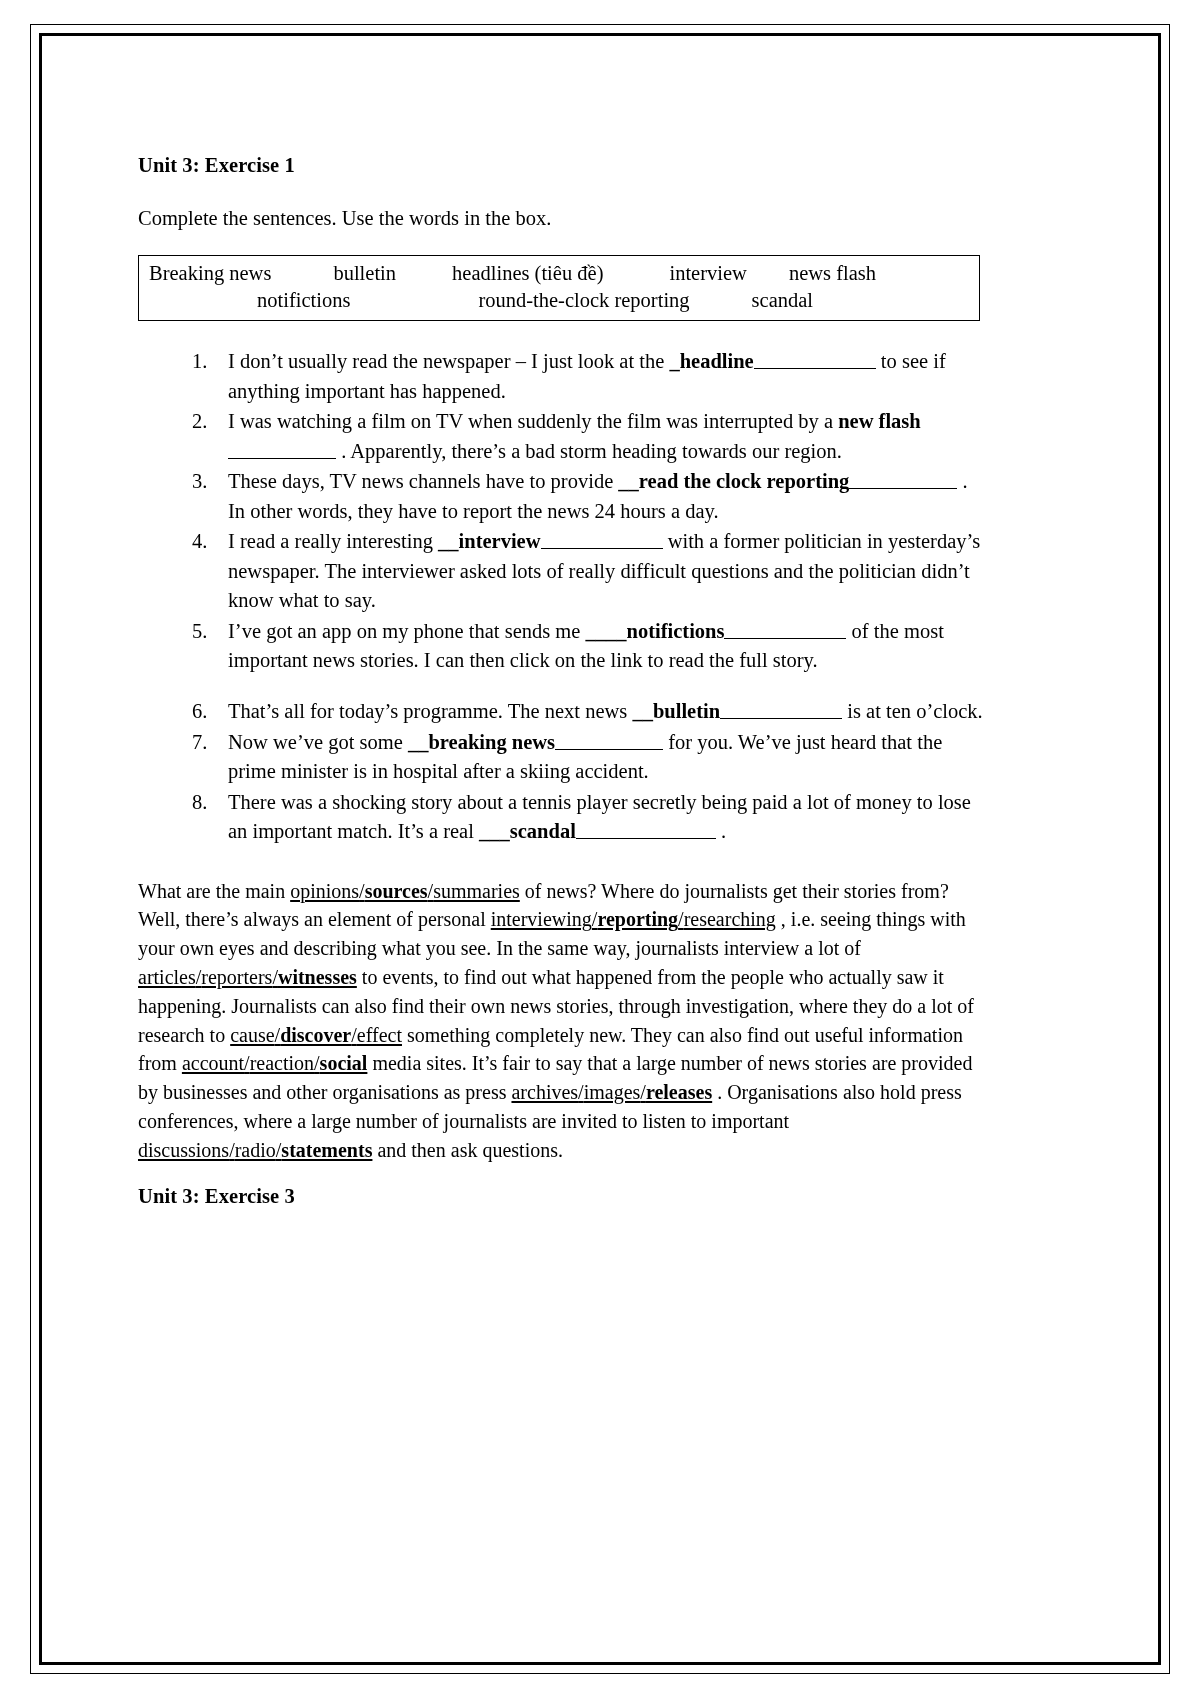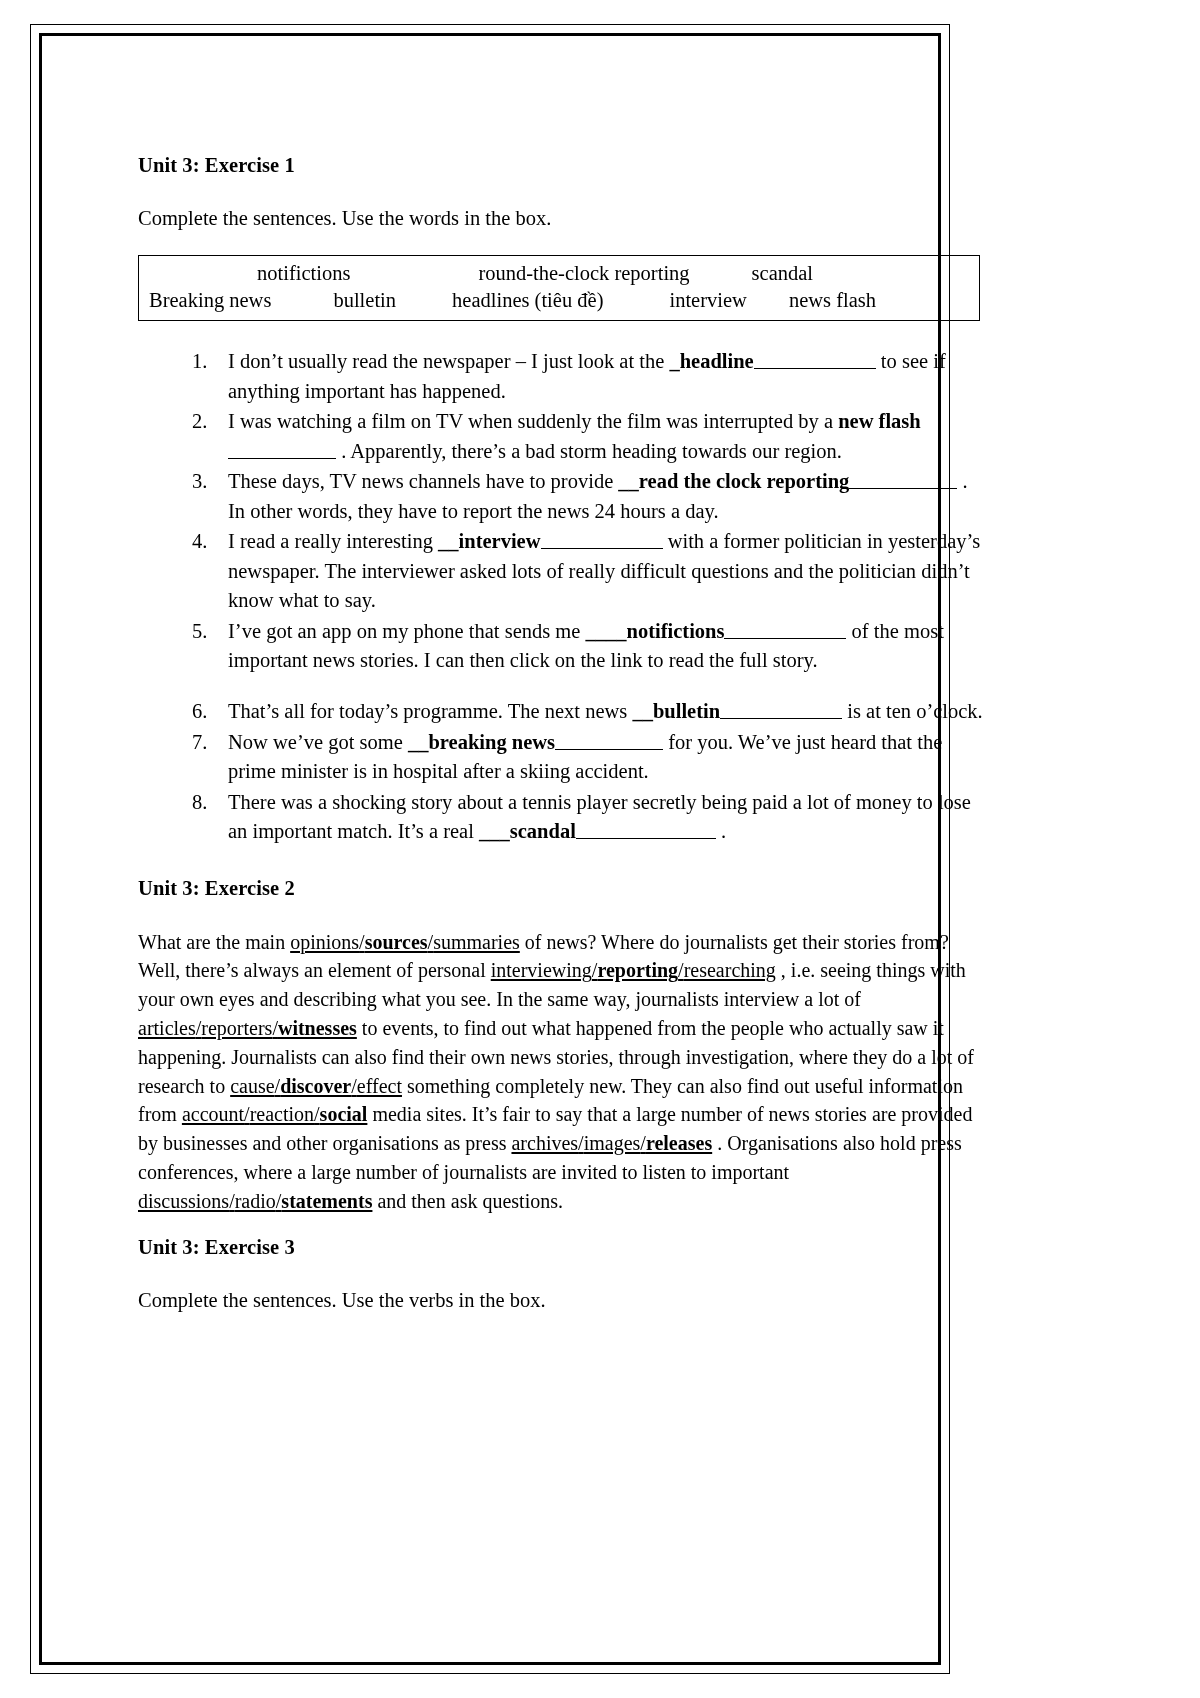--- a/index.html
+++ b/index.html
@@ -14,21 +14,21 @@
     font-family: "Liberation Serif", "DejaVu Serif", serif;
     color: #000000;
     overflow: hidden;
   }
 
   
   .page-outer {
     position: absolute;
     left: 30px;
     top: 24px;
-    width: 920px;
+    width: 1140px;
     height: 1650px;
     border: 1px solid #000;
     background: #fff;
   }
   .page-inner {
     position: absolute;
     left: 8px;
     top: 8px;
     right: 8px;
     bottom: 8px;
@@ -135,26 +135,26 @@
 
 <div class="page-outer">
   <div class="page-inner">
     <div class="content">
 
       <h2 class="section-title">Unit 3: Exercise 1</h2>
 
       <p class="instruction">Complete the sentences. Use the words in the box.</p>
 
       <div class="wordbank">
+        <div class="wordbank-row">
+          <span>Breaking news</span><span class="wb-gap-a"></span><span>bulletin</span><span class="wb-gap-b"></span><span>headlines (tiêu đề)</span><span class="wb-gap-c"></span><span>interview</span><span class="wb-gap-d"></span><span>news flash</span>
+        </div>
         <div class="wordbank-row row2">
           <span>notifictions</span><span class="wb-gap-e"></span><span>round-the-clock reporting</span><span class="wb-gap-f"></span><span>scandal</span>
         </div>
-        <div class="wordbank-row">
-          <span>Breaking news</span><span class="wb-gap-a"></span><span>bulletin</span><span class="wb-gap-b"></span><span>headlines (tiêu đề)</span><span class="wb-gap-c"></span><span>interview</span><span class="wb-gap-d"></span><span>news flash</span>
-        </div>
       </div>
 
       <ol class="items">
 
         <li>
           <span>I don’t usually read the newspaper – I just look at the </span><span class="answer">_</span><span class="answer">headline</span><span class="blank b-lg"></span><span> to see if anything important has happened.</span>
         </li>
 
         <li>
           <span>I was watching a film on TV when suddenly the film was interrupted by a </span><span class="answer"></span><span class="answer">new flash</span><span class="blank b-md"></span><span> . Apparently, there’s a bad storm heading towards our region.</span>
@@ -179,24 +179,22 @@
         <li>
           <span>Now we’ve got some </span><span class="answer">__</span><span class="answer">breaking news</span><span class="blank b-md"></span><span> for you. We’ve just heard that the prime minister is in hospital after a skiing accident.</span>
         </li>
 
         <li>
           <span>There was a shocking story about a tennis player secretly being paid a lot of money to lose an important match. It’s a real </span><span class="answer">___</span><span class="answer">scandal</span><span class="blank b-xl"></span><span> .</span>
         </li>
 
       </ol>
 
-      <h2 class="section-title">Unit 3: Exercise 2</h2>
 
 
       <p class="reading" id="reading-text"><span>What are the main </span><span class="choice"><span>opinions</span><span>/</span><b>sources</b><span>/</span><span>summaries</span></span><span> of news? Where do journalists get their stories from? Well, there’s always an element of personal </span><span class="choice"><span>interviewing</span><span>/</span><b>reporting</b><span>/</span><span>researching</span></span><span> , i.e. seeing things with your own eyes and describing what you see. In the same way, journalists interview a lot of </span><span class="choice"><span>articles</span><span>/</span><span>reporters</span><span>/</span><b>witnesses</b></span><span> to events, to find out what happened from the people who actually saw it happening. Journalists can also find their own news stories, through investigation, where they do a lot of research to </span><span class="choice"><span>cause</span><span>/</span><b>discover</b><span>/</span><span>effect</span></span><span> something completely new. They can also find out useful information from </span><span class="choice"><span>account</span><span>/</span><span>reaction</span><span>/</span><b>social</b></span><span> media sites. It’s fair to say that a large number of news stories are provided by businesses and other organisations as press </span><span class="choice"><span>archives</span><span>/</span><span>images</span><span>/</span><b>releases</b></span><span> . Organisations also hold press conferences, where a large number of journalists are invited to listen to important </span><span class="choice"><span>discussions</span><span>/</span><span>radio</span><span>/</span><b>statements</b></span><span> and then ask questions.</span></p>
 
       <h2 class="section-title">Unit 3: Exercise 3</h2>
 
-      <p class="instruction">Complete the sentences. Use the verbs in the box.</p>
 
     </div>
   </div>
 </div>
 
 </body></html>

